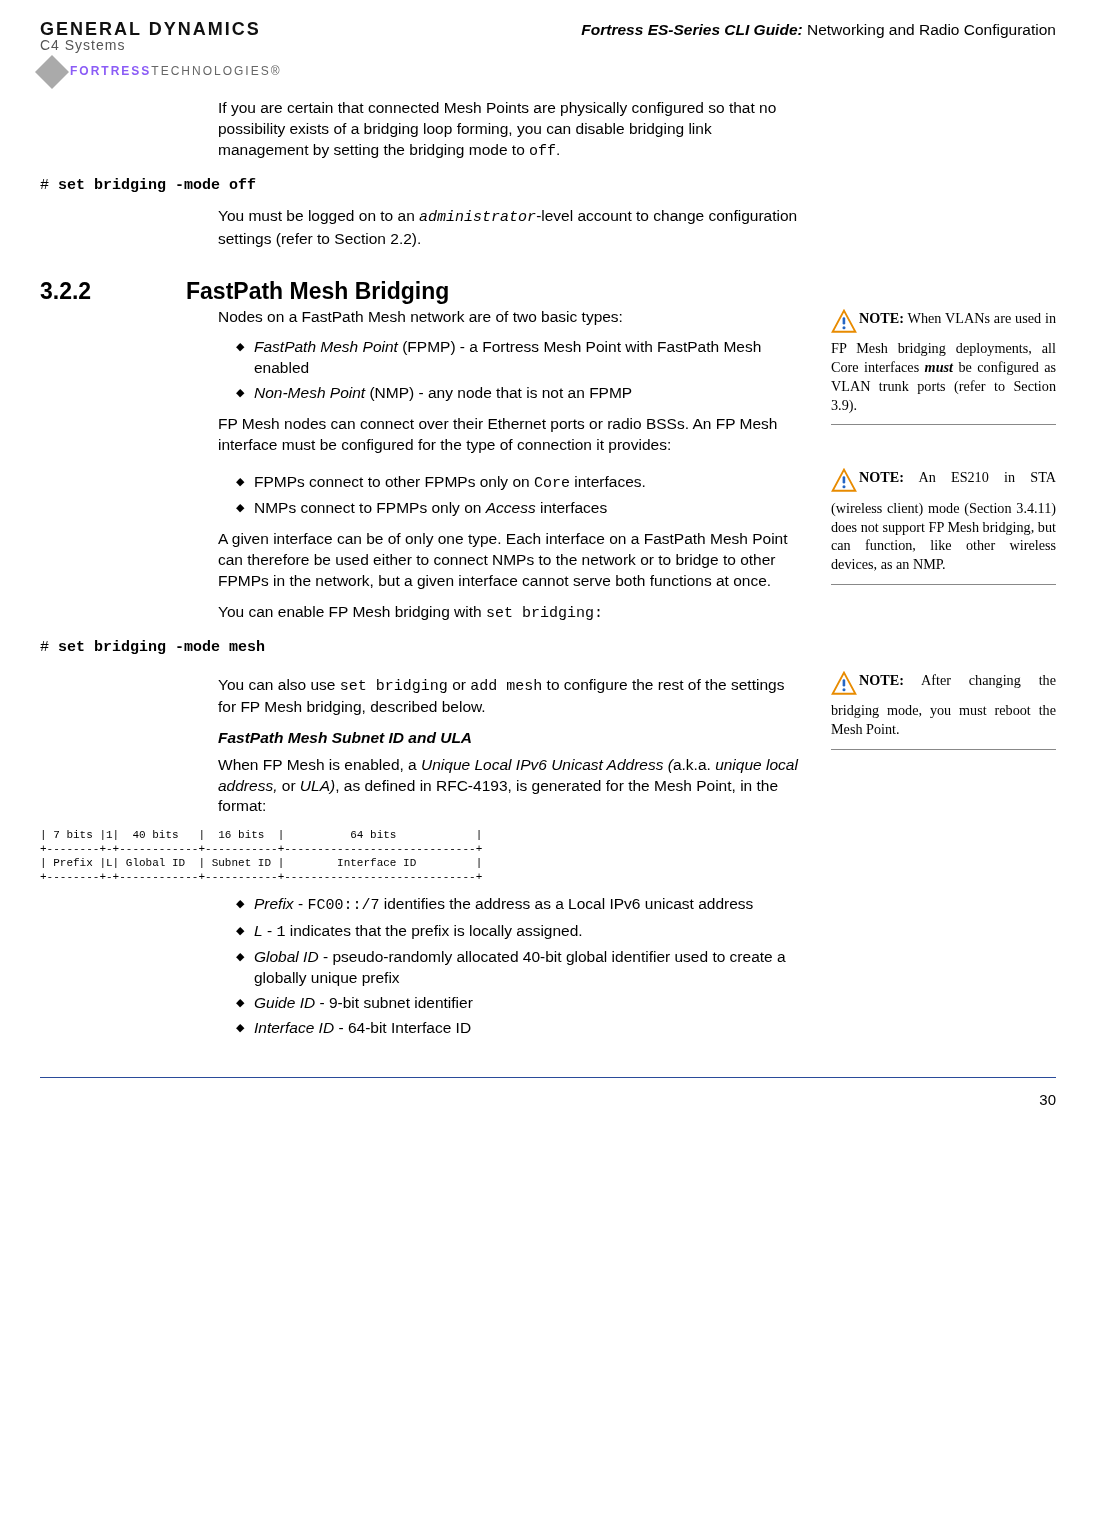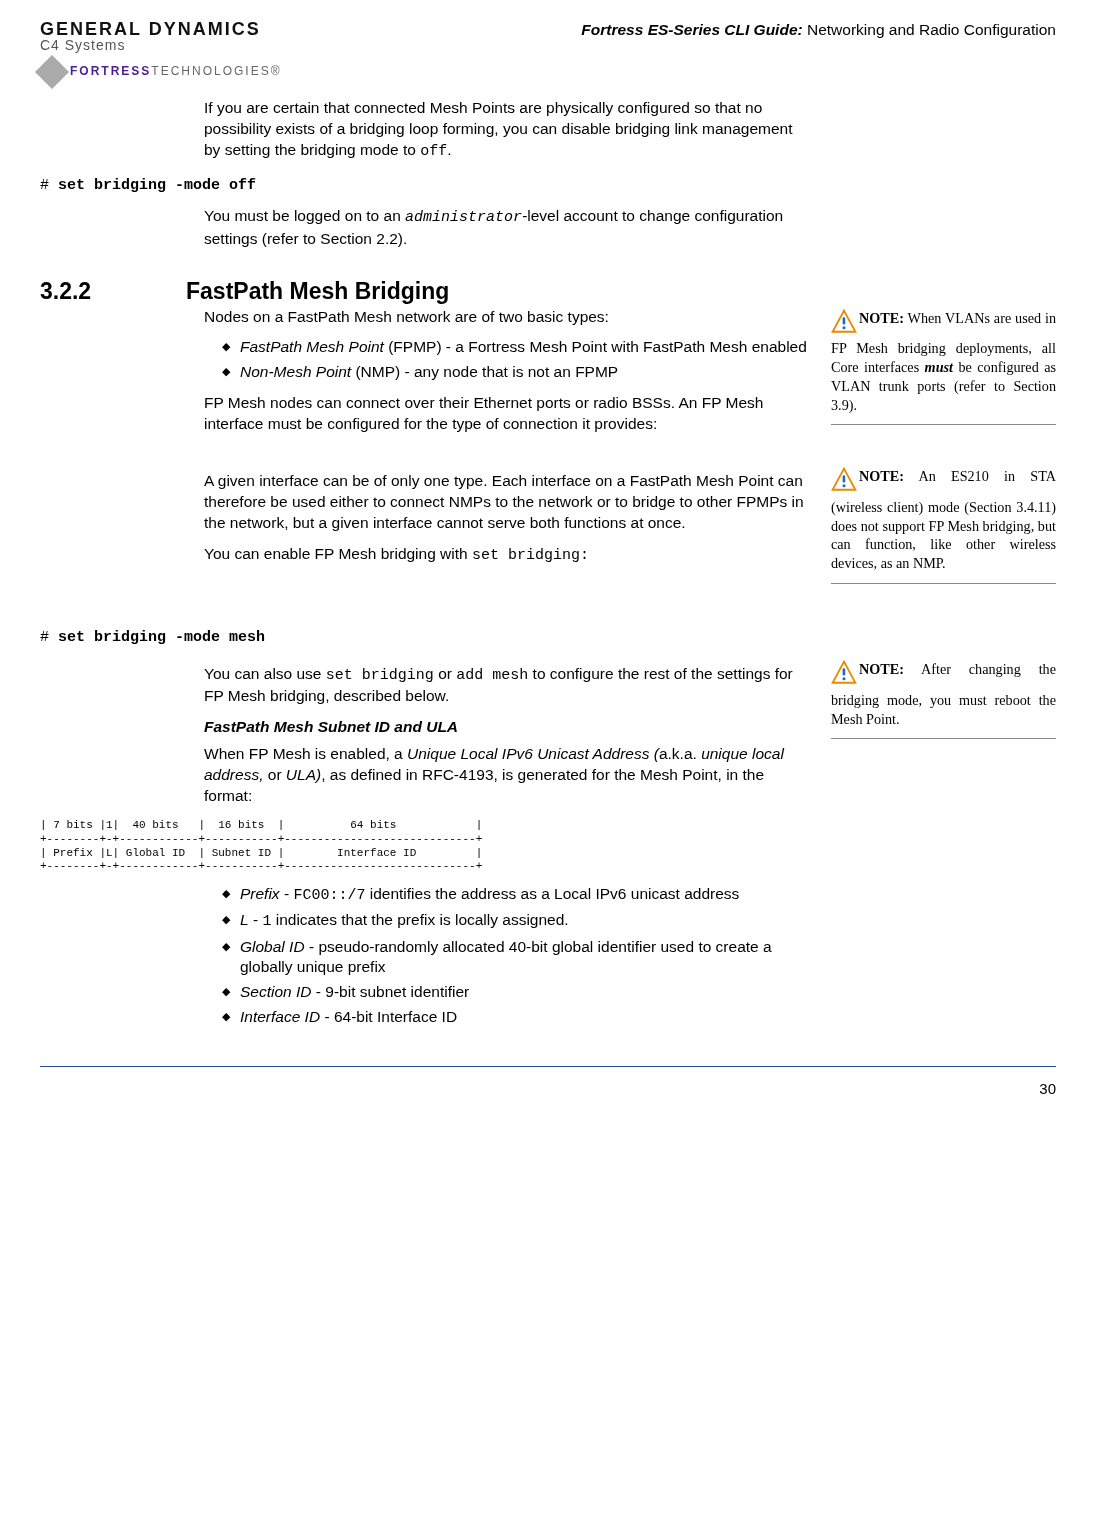--- a/index.html
+++ b/index.html
@@ -12,23 +12,23 @@
       color: #000;
       background: #fff;
     }
     .header-row { display:flex; align-items:flex-start; justify-content:space-between; border-bottom:none; margin-bottom:8px; }
     .logo-block { font-size:10px; line-height:1; }
     .logo-gd-top { font-family: Arial; font-weight:bold; letter-spacing:2px; font-size:18px; color:#111;}
     .logo-gd-sub { font-size:14px; letter-spacing:1px; color:#555;}
     .page-title { font-style:italic; font-weight:bold; font-size:15.5px; text-align:right; }
     .page-title .nonital { font-style:normal; font-weight:normal; }
     .logo-ft { margin-top:6px; font-size:12px; letter-spacing:2px; color:#666; }
-    .logo-ft .f { color:#4c1d95; font-weight:bold; }
+    .logo-ft .f { color:#8b5cf6; font-weight:bold; }
     .logo-diamond { display:inline-block; width:24px; height:24px; transform:rotate(45deg); background:#aaa; vertical-align:middle; margin-right:6px;}
-    .content-wrap { display:flex; gap:18px; }
+    .content-wrap { display:flex; gap:32px; }
     .left-gutter { width:146px; flex:0 0 146px; }
     .main-col { flex: 1 1 auto; }
     .sideblock { width:225px; flex:0 0 225px; font-family: 'Book Antiqua','Palatino','Palatino Linotype',serif; font-size:14.2px; line-height:1.32; text-align:justify;}
     .para { margin:6px 0 10px 0; }
     .mono { font-family: Courier, 'Courier New', monospace; font-size:15px; }
     .cmd-line { font-family: Liberation Mono, monospace; font-size:15px; margin:4px 0 4px 0;}
     .cmd-line .prompt { font-weight:normal; }
     .cmd-line .cmd { font-weight:bold; }
     .italic { font-style:italic; }
     .bolditalic { font-style:italic; font-weight:bold;text-align:center; }
@@ -111,20 +111,24 @@
             <circle cx="16" cy="23" r="1.9" fill="#2566c4"></circle>
           </svg>
       </span><span class="note-bold">NOTE:</span><span> When VLANs are used in FP Mesh bridging deployments, all Core interfaces </span><span class="note-serif-ital">must</span><span> be configured as VLAN trunk ports (refer to Section 3.9).</span>
     </div>
   </div>
 </div>
 
 <div class="content-wrap">
   <div class="left-gutter"></div>
   <div class="main-col">
+    <ul class="bullets">
+      <li><span>FPMPs connect to other FPMPs only on </span><span class="mono">Core</span><span> interfaces.</span></li>
+      <li><span>NMPs connect to FPMPs only on </span><span class="italic">Access</span><span> interfaces</span></li>
+    </ul>
     <p class="para">A given interface can be of only one type. Each interface on a FastPath Mesh Point can therefore be used either to connect NMPs to the network or to bridge to other FPMPs in the network, but a given interface cannot serve both functions at once.</p>
     <p class="para"><span>You can enable FP Mesh bridging with </span><span class="mono">set bridging:</span></p>
   </div>
   <div class="sideblock">
     <div class="note-box">
       <span class="note-icon">
         <svg viewBox="0 0 32 32">
             <polygon points="16,2 30,28 2,28" fill="none" stroke="#e88b00" stroke-width="2.3"></polygon>
             <rect x="14.3" y="10" width="3.2" height="9" rx="1.6" fill="#2566c4"></rect>
             <circle cx="16" cy="23" r="1.9" fill="#2566c4"></circle>
@@ -167,21 +171,21 @@
 | Prefix |L| Global ID  | Subnet ID |        Interface ID         |
 +--------+-+------------+-----------+-----------------------------+</pre>
 
 <div class="content-wrap">
   <div class="left-gutter"></div>
   <div class="main-col">
     <ul class="bullets">
       <li><span class="italic">Prefix</span><span> - </span><span class="mono">FC00::/7</span><span> identifies the address as a Local IPv6 unicast address</span></li>
       <li><span class="italic">L</span><span> - </span><span class="mono">1</span><span> indicates that the prefix is locally assigned.</span></li>
       <li><span class="italic">Global ID</span><span> - pseudo-randomly allocated 40-bit global identifier used to create a globally unique prefix</span></li>
-      <li><span class="italic">Section ID</span><span> - 9-bit subnet identifier</span></li>
+      <li><span class="italic">Guide ID</span><span> - 9-bit subnet identifier</span></li>
       <li><span class="italic">Interface ID</span><span> - 64-bit Interface ID</span></li>
     </ul>
   </div>
   <div class="sideblock"></div>
 </div>
 
 <div class="footer">
   <span>30</span>
 </div>
 

